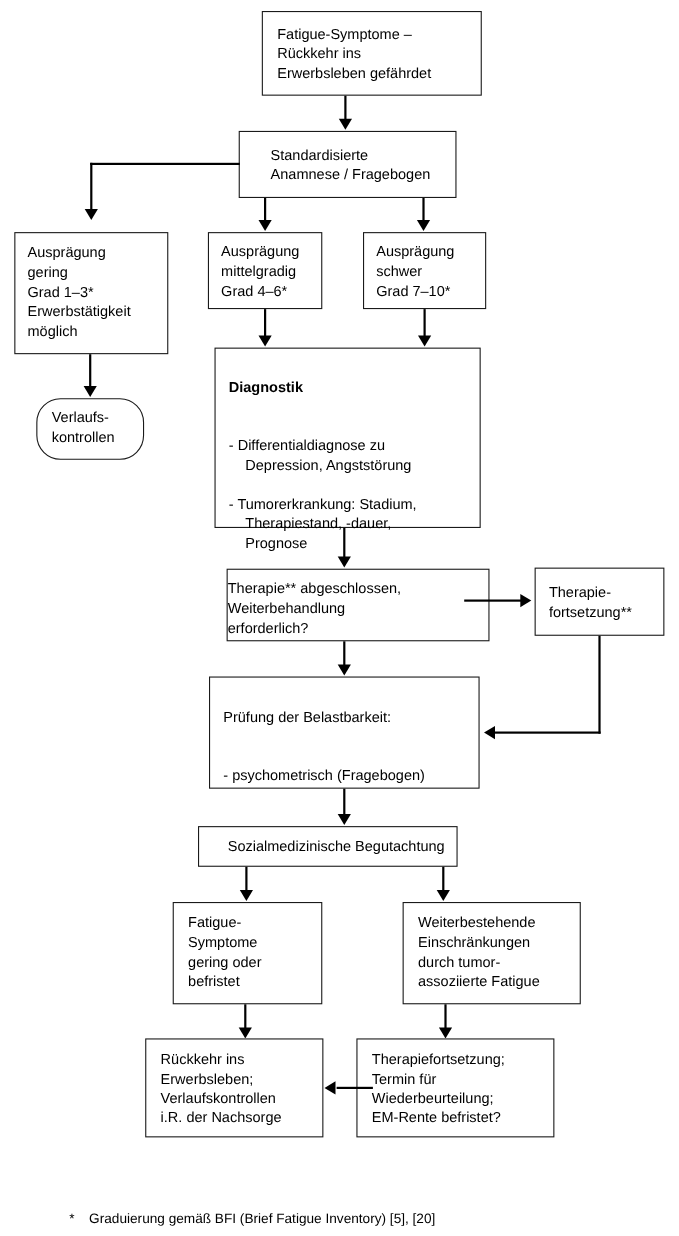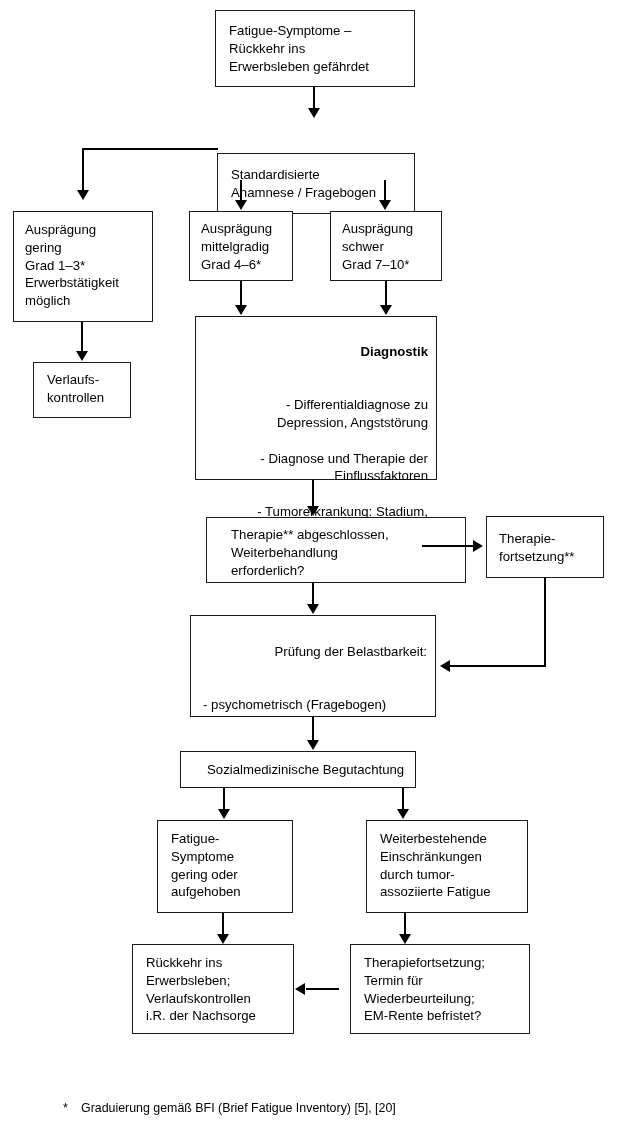--- a/index.html
+++ b/index.html
@@ -26,20 +26,21 @@
     background: #ffffff;
     font-size: 13.2px;
     line-height: 17.8px;
     color: #000000;
     padding: 7px 9px 6px 11px;
     white-space: pre-line;
   }
   .node.center {
     text-align: center;
     padding-left: 9px;
+    margin-left: 23px;
   }
   .node.vcenter {
     display: flex;
     flex-direction: column;
     justify-content: center;
   }
   .node .title {
     font-weight: bold;
     display: block;
   }
@@ -96,21 +97,21 @@
 
 <div id="canvas">
 
   <div class="node center vcenter" style="left:215px; top:10px; width:200px; height:77px; text-align:left; padding-left:13px;">Fatigue-Symptome –
 Rückkehr ins
 Erwerbsleben gefährdet</div>
 
   <div class="edge vline" style="left:313px; top:87px; height:23px;"></div>
   <div class="arrow down" style="left:307.5px; top:108px;"></div>
 
-  <div class="node vcenter" style="left:217px; top:119px; width:198px; height:61px; padding-left:13px;margin-top:34px;">Standardisierte
+  <div class="node vcenter" style="left:217px; top:119px; width:198px; height:61px; padding-left:28px;">Standardisierte
 Anamnese / Fragebogen</div>
 
   <div class="edge hline" style="left:82px; top:148px; width:136px;"></div>
   <div class="edge vline" style="left:82px; top:148px; height:43px;"></div>
   <div class="arrow down" style="left:77px; top:190px;"></div>
 
   <div class="edge vline" style="left:240px; top:180px; height:21px;"></div>
   <div class="arrow down" style="left:234.5px; top:200px;"></div>
 
   <div class="edge vline" style="left:384px; top:180px; height:21px;"></div>
@@ -126,102 +127,100 @@
 mittelgradig
 Grad 4–6*</div>
 
   <div class="node" style="left:330px; top:211px; width:112px; height:70px; padding-top:8px;">Ausprägung
 schwer
 Grad 7–10*</div>
 
   <div class="edge vline" style="left:81px; top:322px; height:30px;"></div>
   <div class="arrow down" style="left:75.5px; top:351px;"></div>
 
-  <div class="node" style="left:33px; top:362px; width:98px; height:56px; padding-top:8px; padding-left:13px;">Verlaufs-
+  <div class="node" style="left:33px; top:362px; width:98px; height:56px; padding-top:8px; padding-left:13px;border-radius:22px;">Verlaufs-
 kontrollen</div>
 
   <div class="edge vline" style="left:240px; top:281px; height:25px;"></div>
   <div class="arrow down" style="left:234.5px; top:305px;"></div>
 
   <div class="edge vline" style="left:385px; top:281px; height:25px;"></div>
   <div class="arrow down" style="left:379.5px; top:305px;"></div>
 
-  <div class="node" style="left:195px; top:316px; width:242px; height:164px; padding:8px 8px 20px 12px;text-align:right;">
+  <div class="node" style="left:195px; top:316px; width:242px; height:164px; padding:8px 8px 20px 12px;">
     <span class="title">Diagnostik</span>
     <span class="bullets">
       <span class="bl">-  Differentialdiagnose zu
    Depression, Angststörung</span>
-      <span class="bl">-  Diagnose und Therapie der
-   Einflussfaktoren</span>
       <span class="bl">-  Tumorerkrankung: Stadium,
    Therapiestand, -dauer,
    Prognose</span>
     </span>
   </div>
 
   <div class="edge vline" style="left:312px; top:480px; height:27px;"></div>
   <div class="arrow down" style="left:306.5px; top:506px;"></div>
 
-  <div class="node" style="left:206px; top:517px; width:260px; height:66px; padding-top:8px; padding-left:24px;">Therapie** abgeschlossen,
+  <div class="node" style="left:206px; top:517px; width:239px; height:66px; padding-top:8px; padding-left:0;">Therapie** abgeschlossen,
 Weiterbehandlung
 erforderlich?</div>
 
   <div class="edge hline" style="left:422px; top:545px; width:52px;"></div>
   <div class="arrow right" style="left:473px; top:540px;"></div>
 
   <div class="node vcenter" style="left:486px; top:516px; width:118px; height:62px; padding-left:12px;">Therapie-
 fortsetzung**</div>
 
   <div class="edge vline" style="left:544px; top:578px; height:89px;"></div>
   <div class="edge hline" style="left:450px; top:665px; width:96px;"></div>
   <div class="arrow left" style="left:440px; top:660px;"></div>
 
   <div class="edge vline" style="left:312px; top:583px; height:23px;"></div>
   <div class="arrow down" style="left:306.5px; top:604px;"></div>
 
   <div class="node" style="left:190px; top:615px; width:246px; height:102px; padding:9px 8px 6px 12px;">
-    <span class="title" style="font-weight:normal;text-align:right;">Prüfung der Belastbarkeit:</span>
+    <span class="title" style="font-weight:normal;">Prüfung der Belastbarkeit:</span>
     <span class="bullets">
       <span class="bl">-  psychometrisch (Fragebogen)</span>
     </span>
   </div>
 
   <div class="edge vline" style="left:312px; top:717px; height:24px;"></div>
   <div class="arrow down" style="left:306.5px; top:740px;"></div>
 
   <div class="node vcenter" style="left:180px; top:751px; width:236px; height:37px; padding-left:26px;">Sozialmedizinische Begutachtung</div>
 
   <div class="edge vline" style="left:223px; top:788px; height:22px;"></div>
   <div class="arrow down" style="left:217.5px; top:809px;"></div>
 
   <div class="edge vline" style="left:402px; top:788px; height:22px;"></div>
   <div class="arrow down" style="left:396.5px; top:809px;"></div>
 
   <div class="node" style="left:157px; top:820px; width:136px; height:93px; padding-top:9px; padding-left:13px;">Fatigue-
 Symptome
 gering oder
-aufgehoben</div>
+befristet</div>
 
   <div class="node" style="left:322px; top:820px; width:162px; height:93px; padding-top:9px; padding-left:13px;margin-left:44px;">Weiterbestehende
 Einschränkungen
 durch tumor-
 assoziierte Fatigue</div>
 
   <div class="edge vline" style="left:222px; top:913px; height:22px;"></div>
   <div class="arrow down" style="left:216.5px; top:934px;"></div>
 
   <div class="edge vline" style="left:404px; top:913px; height:22px;"></div>
   <div class="arrow down" style="left:398.5px; top:934px;"></div>
 
   <div class="node" style="left:132px; top:944px; width:162px; height:90px; padding-top:9px; padding-left:13px;">Rückkehr ins
 Erwerbsleben;
 Verlaufskontrollen
 i.R. der Nachsorge</div>
 
-  <div class="node" style="left:350px; top:944px; width:180px; height:90px; padding-top:9px; padding-left:13px;">Therapiefortsetzung;
+  <div class="node" style="left:324px; top:944px; width:180px; height:90px; padding-top:9px; padding-left:13px;">Therapiefortsetzung;
 Termin für
 Wiederbeurteilung;
 EM-Rente befristet?</div>
 
   <div class="edge hline" style="left:306px; top:988px; width:33px;"></div>
   <div class="arrow left" style="left:295px; top:983px;"></div>
 
   <div class="footnotes" style="left:63px; top:1063px; width:545px;">
     <span class="fn-row"><span class="fn-mark">*</span><span>Graduierung gemäß BFI (Brief Fatigue Inventory) [5], [20]</span></span>
     

